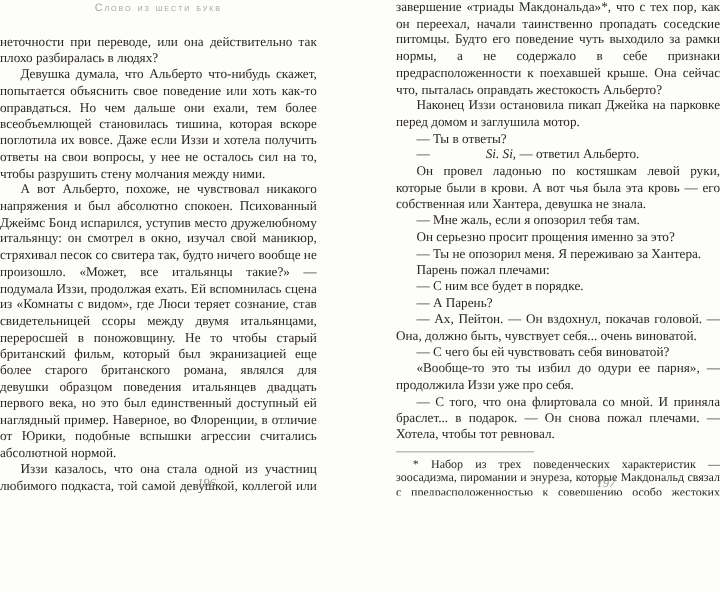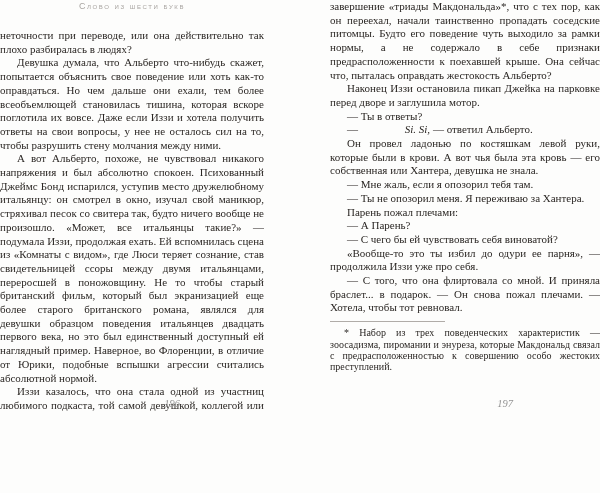--- a/index.html
+++ b/index.html
@@ -85,28 +85,31 @@
         <p class="para"><span>Девушка думала, что Альберто что-нибудь скажет, попытается объяснить свое поведение или хоть как-то оправдаться. Но чем дальше они ехали, тем более всеобъемлющей становилась тишина, которая вскоре поглотила их вовсе. Даже если Иззи и хотела получить ответы на свои вопросы, у нее не осталось сил на то, чтобы разрушить стену молчания между ними.</span></p>
         <p class="para"><span>А вот Альберто, похоже, не чувствовал никакого напряжения и был абсолютно спокоен. Психованный Джеймс Бонд испарился, уступив место дружелюбному итальянцу: он смотрел в окно, изучал свой маникюр, стряхивал песок со свитера так, будто ничего вообще не произошло. «Может, все итальянцы такие?» — подумала Иззи, продолжая ехать. Ей вспомнилась сцена из «Комнаты с видом», где Люси теряет сознание, став свидетельницей ссоры между двумя итальянцами, переросшей в поножовщину. Не то чтобы старый британский фильм, который был экранизацией еще более старого британского романа, являлся для девушки образцом поведения итальянцев двадцать первого века, но это был единственный доступный ей наглядный пример. Наверное, во Флоренции, в отличие от Юрики, подобные вспышки агрессии считались абсолютной нормой.</span></p>
         <p class="para"><span>Иззи казалось, что она стала одной из участниц любимого подкаста, той самой девушкой, коллегой или соседкой серийного убийцы, которая обычно говорит, что в общем и целом он был нормальным, разве что мочился в постель раз в неделю. Или был одержим идеей постоянно жечь костры на заднем дворе. Или, словно в</span></p>
       </div>
     <div class="page-number">196</div>
   </section>
 
   <section class="page right">
     <div class="body-text">
         <p class="para flush"><span>завершение «триады Макдональда»*, что с тех пор, как он переехал, начали таинственно пропадать соседские питомцы. Будто его поведение чуть выходило за рамки нормы, а не содержало в себе признаки предрасположенности к поехавшей крыше. Она сейчас что, пыталась оправдать жестокость Альберто?</span></p>
-        <p class="para"><span>Наконец Иззи остановила пикап Джейка на парковке перед дворе и заглушила мотор.</span></p>
+        <p class="para"><span>Наконец Иззи остановила пикап Джейка на парковке перед домом и заглушила мотор.</span></p>
         <p class="para"><span>— Ты в ответы?</span></p>
         <p class="para"><span>— </span><span class="em">Si. Si,</span><span> — ответил Альберто.</span></p>
         <p class="para"><span>Он провел ладонью по костяшкам левой руки, которые были в крови. А вот чья была эта кровь — его собственная или Хантера, девушка не знала.</span></p>
         <p class="para"><span>— Мне жаль, если я опозорил тебя там.</span></p>
+        <p class="para"><span>Он серьезно просит прощения именно за это?</span></p>
         <p class="para"><span>— Ты не опозорил меня. Я переживаю за Хантера.</span></p>
         <p class="para"><span>Парень пожал плечами:</span></p>
+        <p class="para"><span>— С ним все будет в порядке.</span></p>
         <p class="para"><span>— А Парень?</span></p>
+        <p class="para"><span>— Ах, Пейтон. — Он вздохнул, покачав головой. — Она, должно быть, чувствует себя... очень виноватой.</span></p>
         <p class="para"><span>— С чего бы ей чувствовать себя виноватой?</span></p>
         <p class="para"><span>«Вообще-то это ты избил до одури ее парня», — продолжила Иззи уже про себя.</span></p>
         <p class="para"><span>— С того, что она флиртовала со мной. И приняла браслет... в подарок. — Он снова пожал плечами. — Хотела, чтобы тот ревновал.</span></p>
       </div>
     <div class="footnote-block">
       <div class="footnote-divider"></div>
       <p class="footnote-text">* Набор из трех поведенческих характеристик — зоосадизма, пиромании и энуреза, которые Макдональд связал с предрасположенностью к совершению особо жестоких преступлений.</p>
     </div>
     <div class="page-number">197</div>
   </section>

